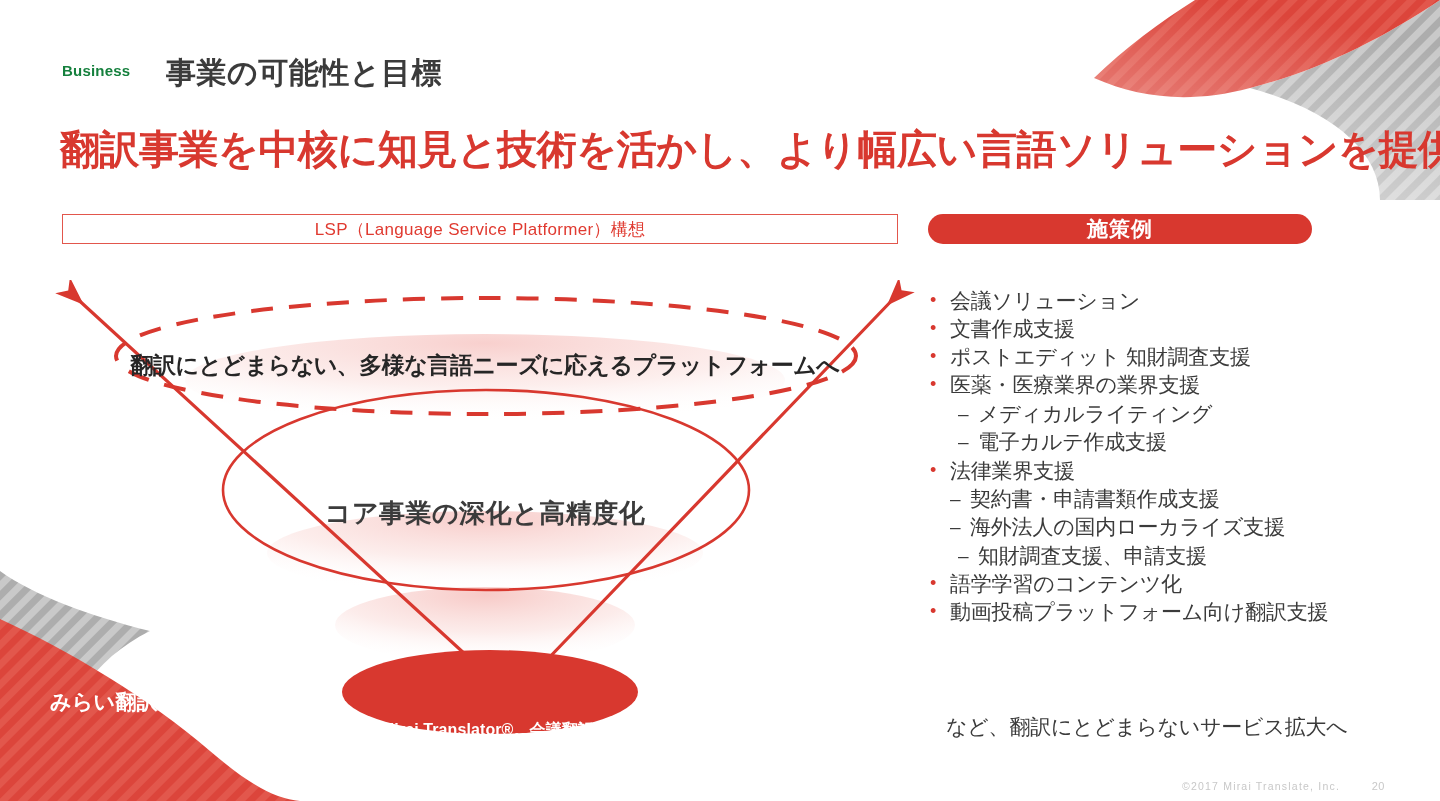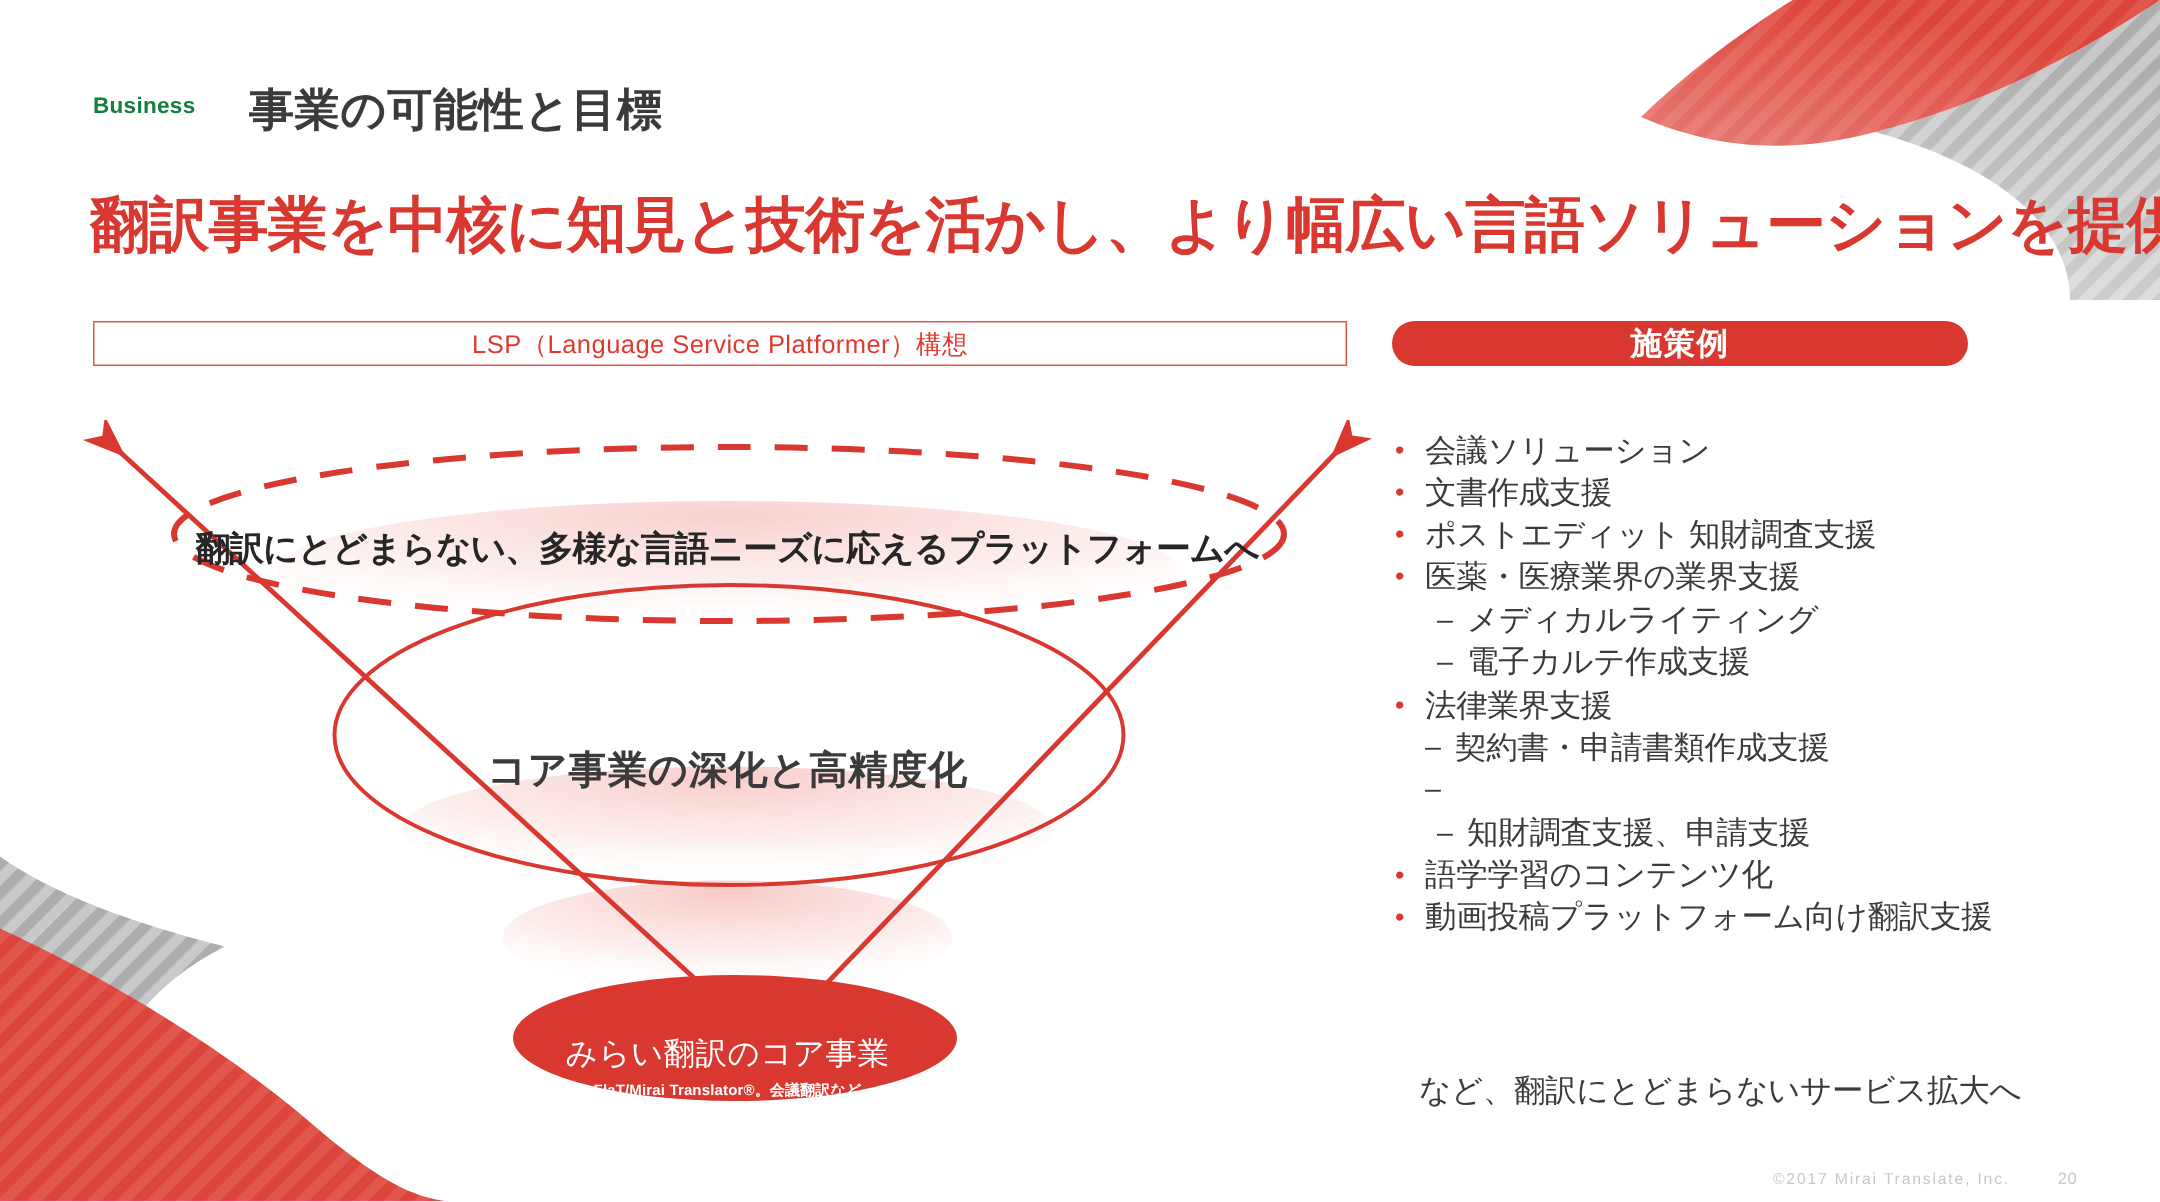--- a/index.html
+++ b/index.html
@@ -62,27 +62,27 @@
     left:0; top:50px; width:870px; text-align:center;
     font-size:23px; font-weight:700; color:#262626;
     letter-spacing:-0.5px;
   }
   #funnel-mid-label {
     left:0; top:196px; width:870px; text-align:center;
     font-size:26px; font-weight:700; color:#3B3B3B;
     letter-spacing:.5px;
   }
   #funnel-core-title {
-    left:0; top:388px; width:870px; text-align:center;
-    font-size:21px; font-weight:400; color:#ffffff;
+    left:0; top:388px; width:870px; 
+    font-size:21px; font-weight:700; color:#ffffff;
     letter-spacing:.3px;
   }
   #funnel-core-sub {
     left:0; top:420px; width:870px; text-align:center;
-    font-size:10px; font-weight:700; color:#ffffff;
+    font-size:16px; font-weight:700; color:#ffffff;
     letter-spacing:.1px;
   }
 
   
   #measures-pill {
     position:absolute; left:928px; top:214px;
     width:384px; height:30px;
     background:#D8382F; border-radius:15px;
     display:flex; align-items:center; justify-content:center;
   }
@@ -255,20 +255,21 @@
       <div class="m-item">
         <span class="dot">•</span>
         <span class="txt">法律業界支援</span>
       </div>
       <div class="m-item sub">
         <span class="dot">–</span>
         <span class="txt">契約書・申請書類作成支援</span>
       </div>
       <div class="m-item sub">
         <span class="dot">–</span>
+        <span class="txt">海外法人の国内ローカライズ支援</span>
       </div>
       <div class="m-item sub indent2">
         <span class="dot">–</span>
         <span class="txt">知財調査支援、申請支援</span>
       </div>
       <div class="m-item">
         <span class="dot">•</span>
         <span class="txt">語学学習のコンテンツ化</span>
       </div>
       <div class="m-item">

